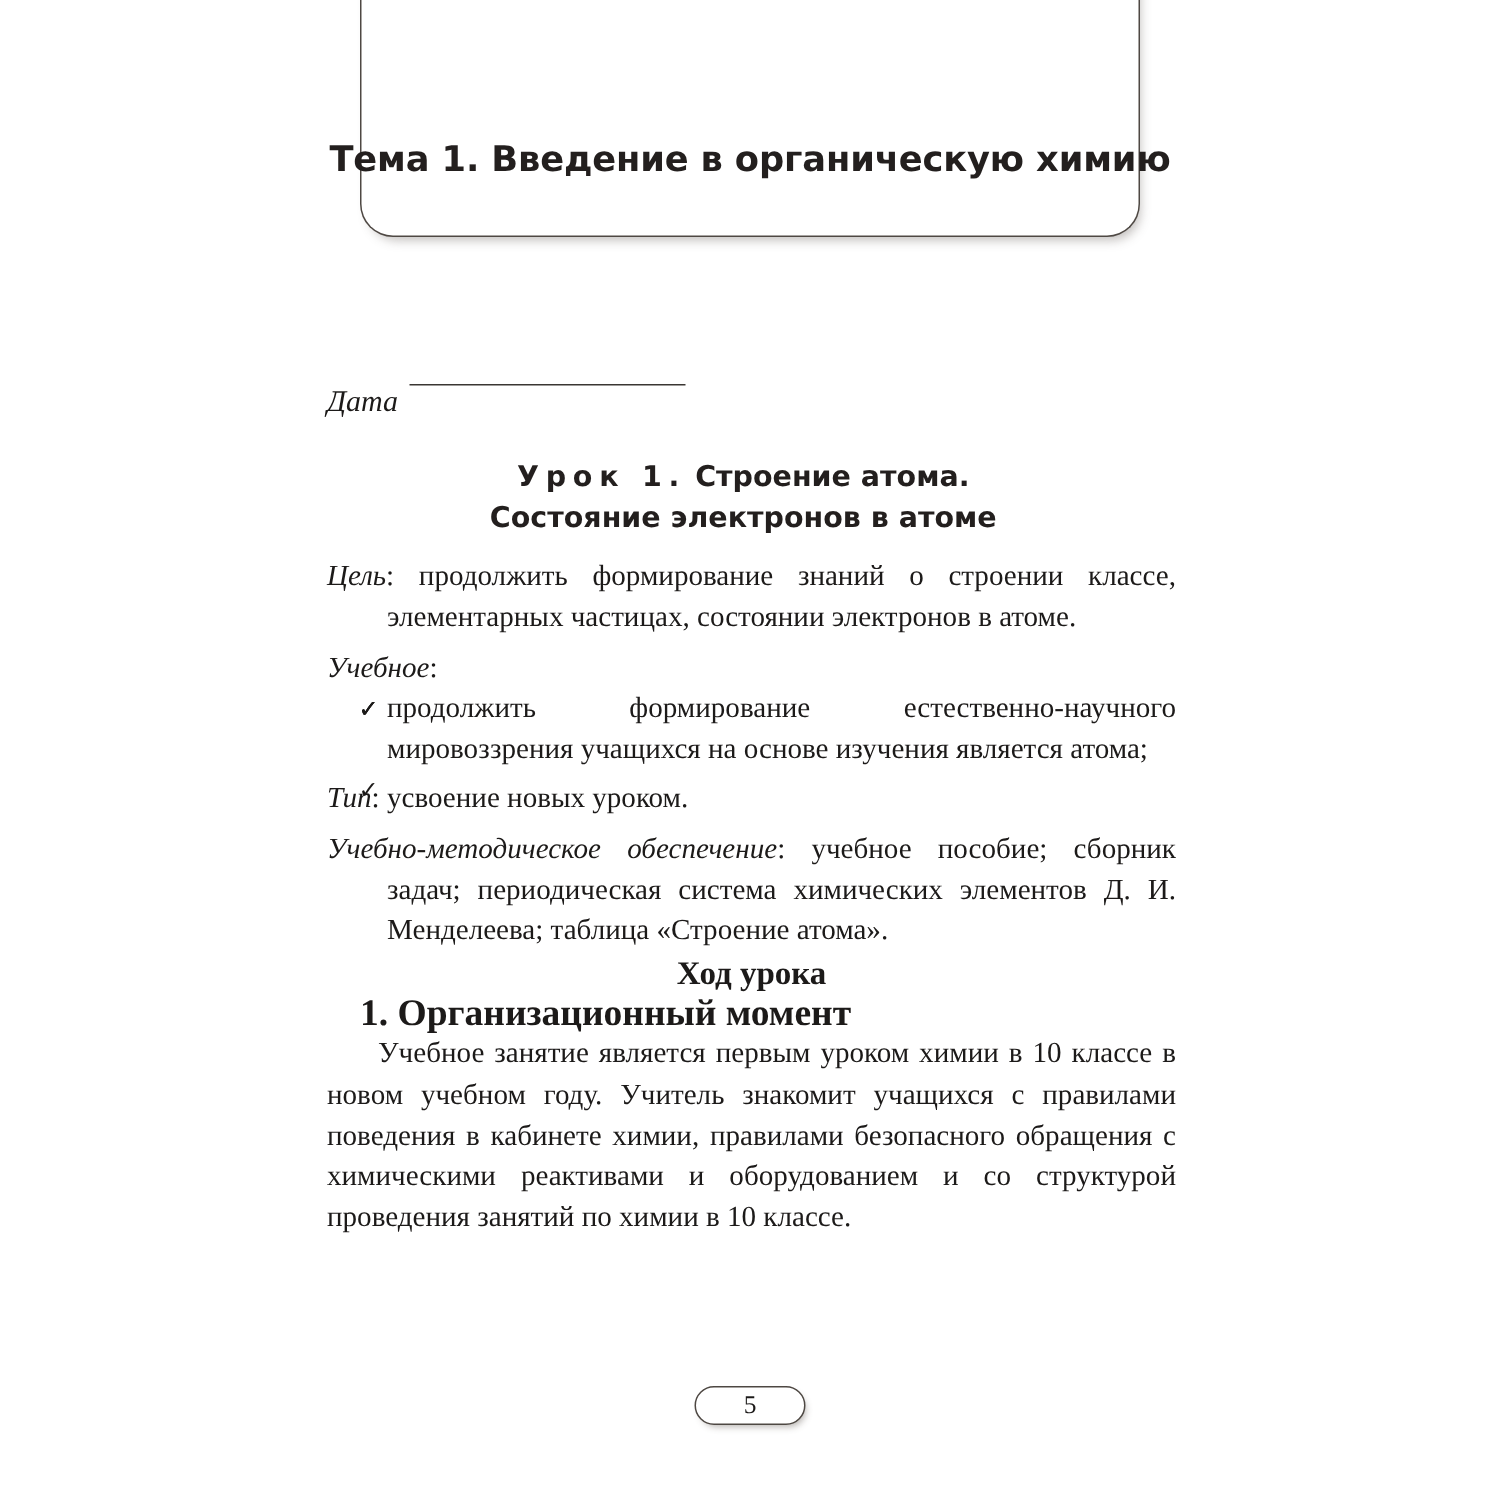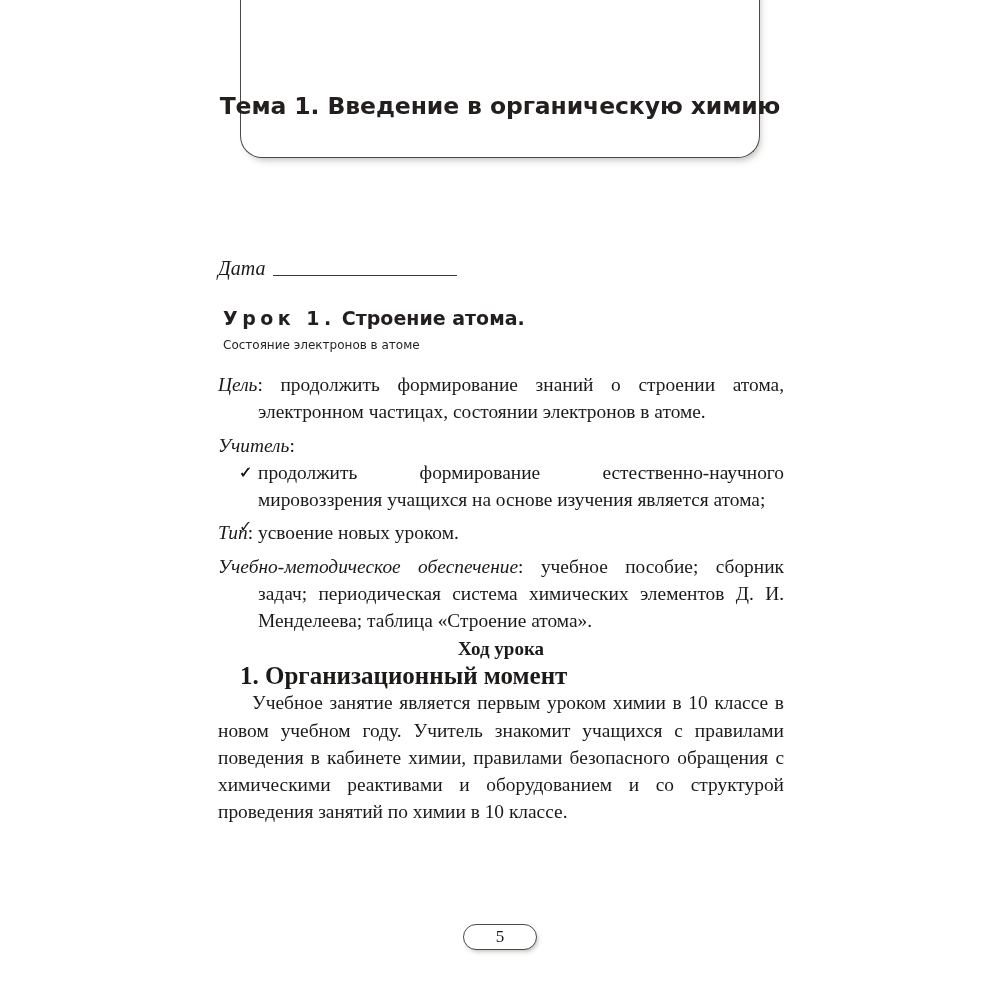--- a/index.html
+++ b/index.html
@@ -53,59 +53,60 @@
     letter-spacing: -0.1px;
     white-space: nowrap;
   }
 
   
   .date-row {
     position: absolute;
     left: 218px;
     top: 256px;
     display: flex;
-    align-items: flex-end;
+    align-items: flex-start;
   }
   .date-label {
     font-style: italic;
     font-size: 20px;
     line-height: 24px;
     color: #1c1a19;
   }
   .date-rule {
     display: inline-block;
     width: 184px;
     height: 0;
     margin-left: 8px;
     margin-bottom: 4px;
     border-bottom: 1.5px solid #3a3633;
   }
 
   
   .lesson-head {
     position: absolute;
-    left: 223px;
+    left: 213px;
     top: 305px;
     width: 565px;
+    text-align: center;
     font-family: "DejaVu Sans", "Liberation Sans", sans-serif;
     color: #231f1e;
   }
   .lesson-head .line1 { font-size: 19px; line-height: 27px; }
   .lesson-head .lesson-word {
     font-weight: bold;
     letter-spacing: 4.5px;
   }
   .lesson-head .lesson-title {
     font-weight: bold;
     letter-spacing: 0;
   }
   .lesson-head .line2 {
-    font-size: 12px;
+    font-size: 19px;
     line-height: 27px;
-    font-weight: normal;
+    font-weight: bold;
   }
 
   
   .content {
     position: absolute;
     left: 218px;
     top: 371px;
     width: 566px;
     font-size: 19.4px;
     line-height: 27.3px;
@@ -141,21 +142,21 @@
     font-size: 16px;
     line-height: 27.3px;
     font-family: "DejaVu Sans", "Liberation Sans", sans-serif;
   }
 
   .spacer-sm { height: 6px; }
 
   .section-center {
     text-align: center;
     font-weight: bold;
-    font-size: 19px;
+    font-size: 22px;
     line-height: 27.3px;
     margin-top: 18px;
   }
   .section-sub {
     font-weight: bold;
     font-size: 25px;
     line-height: 27.3px;
     margin-top: 12px;
     padding-left: 22px;
   }
@@ -201,25 +202,25 @@
 
   <div class="lesson-head">
     <div class="line1">
       <span class="lesson-word">Урок 1.</span><span>&nbsp;</span><span class="lesson-title">Строение атома.</span>
     </div>
     <div class="line2">Состояние электронов в атоме</div>
   </div>
 
   <div class="content">
 
-    <p class="field"><span class="lbl">Цель</span><span>: </span><span>продолжить формирование знаний о строении атома, электронном частицах, состоянии электронов в атоме.</span></p>
+    <p class="field"><span class="lbl">Цель</span><span>: </span><span>продолжить формирование знаний о строении классе, элементарных частицах, состоянии электронов в атоме.</span></p>
 
     <div class="spacer-sm"></div>
 
-    <p class="field"><span class="lbl">Учитель</span><span>:</span></p>
+    <p class="field"><span class="lbl">Учебное</span><span>:</span></p>
 
     <ul class="checks">
       <li><span class="tick">✓</span></li>
       <li><span class="tick">✓</span></li>
       <li><span class="tick">✓</span><span>продолжить формирование естественно-научного мировоззрения учащихся на основе изучения является атома;</span></li>
       <li><span class="tick">✓</span></li>
     </ul>
 
     <div class="spacer-sm"></div>
 

